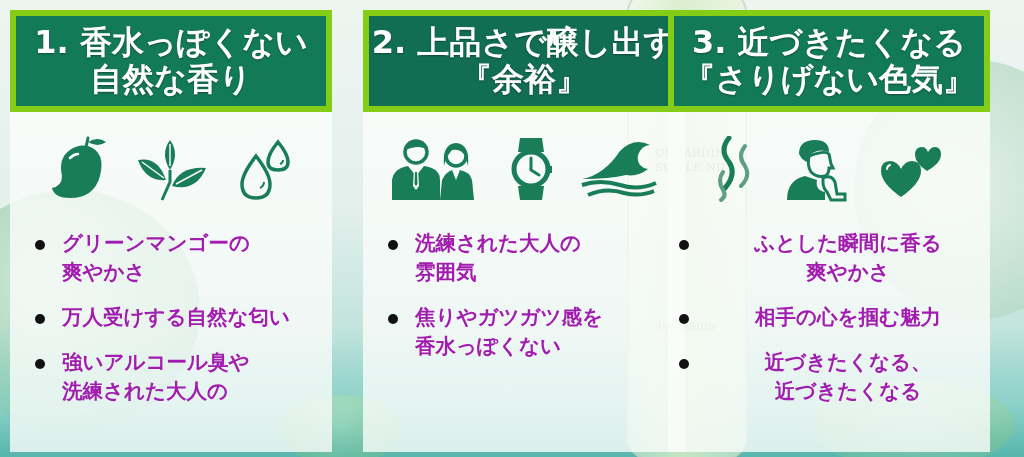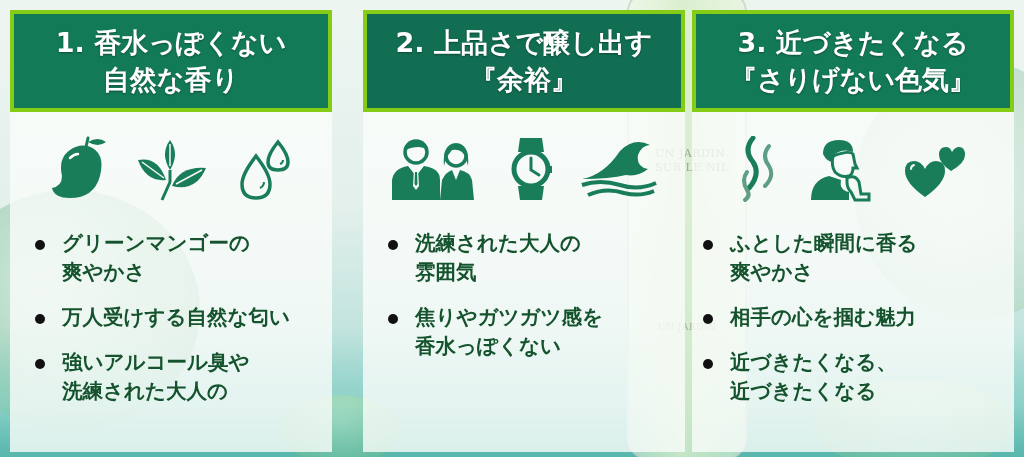--- a/index.html
+++ b/index.html
@@ -25,37 +25,37 @@
   .bottle-label { position: absolute; left: 655px; top: 147px; width: 110px; font-family: "DejaVu Serif", "Liberation Serif", serif; color: #9aa79a; font-size: 11px; line-height: 14px; letter-spacing: .5px; }
   .bottle-label2 { position: absolute; left: 658px; top: 322px; font-family: "DejaVu Serif", "Liberation Serif", serif; color: #a4afa2; font-size: 9px; letter-spacing: .5px; }
 
   .panels { position: absolute; inset: 0; }
   .panel {
     position: absolute; top: 10px; width: 322px; height: 442px;
     background: rgba(250,252,250,.80);
   }
   .panel.p1 { left: 10px; }
   .panel.p2 { left: 363px; }
-  .panel.p3 { left: 692px; }
+  .panel.p3 { left: 668px; text-align: center; }
 
   .panel-header {
     height: 102px; background: #137a58;
-    border: 4px solid #84cc16;
+    border: 6px solid #84cc16;
     display: flex; flex-direction: column; align-items: center; justify-content: center;
-    color: #ffffff; font-weight: bold; font-size: 27px; line-height: 37px;
+    color: #ffffff; font-weight: bold; font-size: 32px; line-height: 37px;
     text-shadow: 0 1px 2px rgba(0,0,0,.35);
   }
   .panel.p2 .panel-header { background: #126e53; }
   .panel-header span { display: block; white-space: nowrap; }
 
   .icons { height: 105px; display: flex; align-items: center; justify-content: center; gap: 26px; padding-top: 8px; }
   .icons svg { display: block; }
 
   .bullets { list-style: none; padding: 12px 0 0 22px; }
-  .bullets li { position: relative; padding-left: 30px; color: #14532d; font-weight: bold; font-size: 20.5px; line-height: 29px; margin-bottom: 16px; }
+  .bullets li { position: relative; padding-left: 30px; color: #a21caf; font-weight: bold; font-size: 20.5px; line-height: 29px; margin-bottom: 16px; }
   .bullets li::before { content: ""; position: absolute; left: 3px; top: 11px; width: 10px; height: 10px; border-radius: 50%; background: #111; }
   .bullets li span { display: block; white-space: nowrap; }
   .panel.p3 .bullets { padding-left: 8px; }
 </style>
 </head>
 <body>
 
 <div class="bg-leaf l1"></div>
 <div class="bg-leaf l2"></div>
 <div class="bg-leaf l3"></div>

